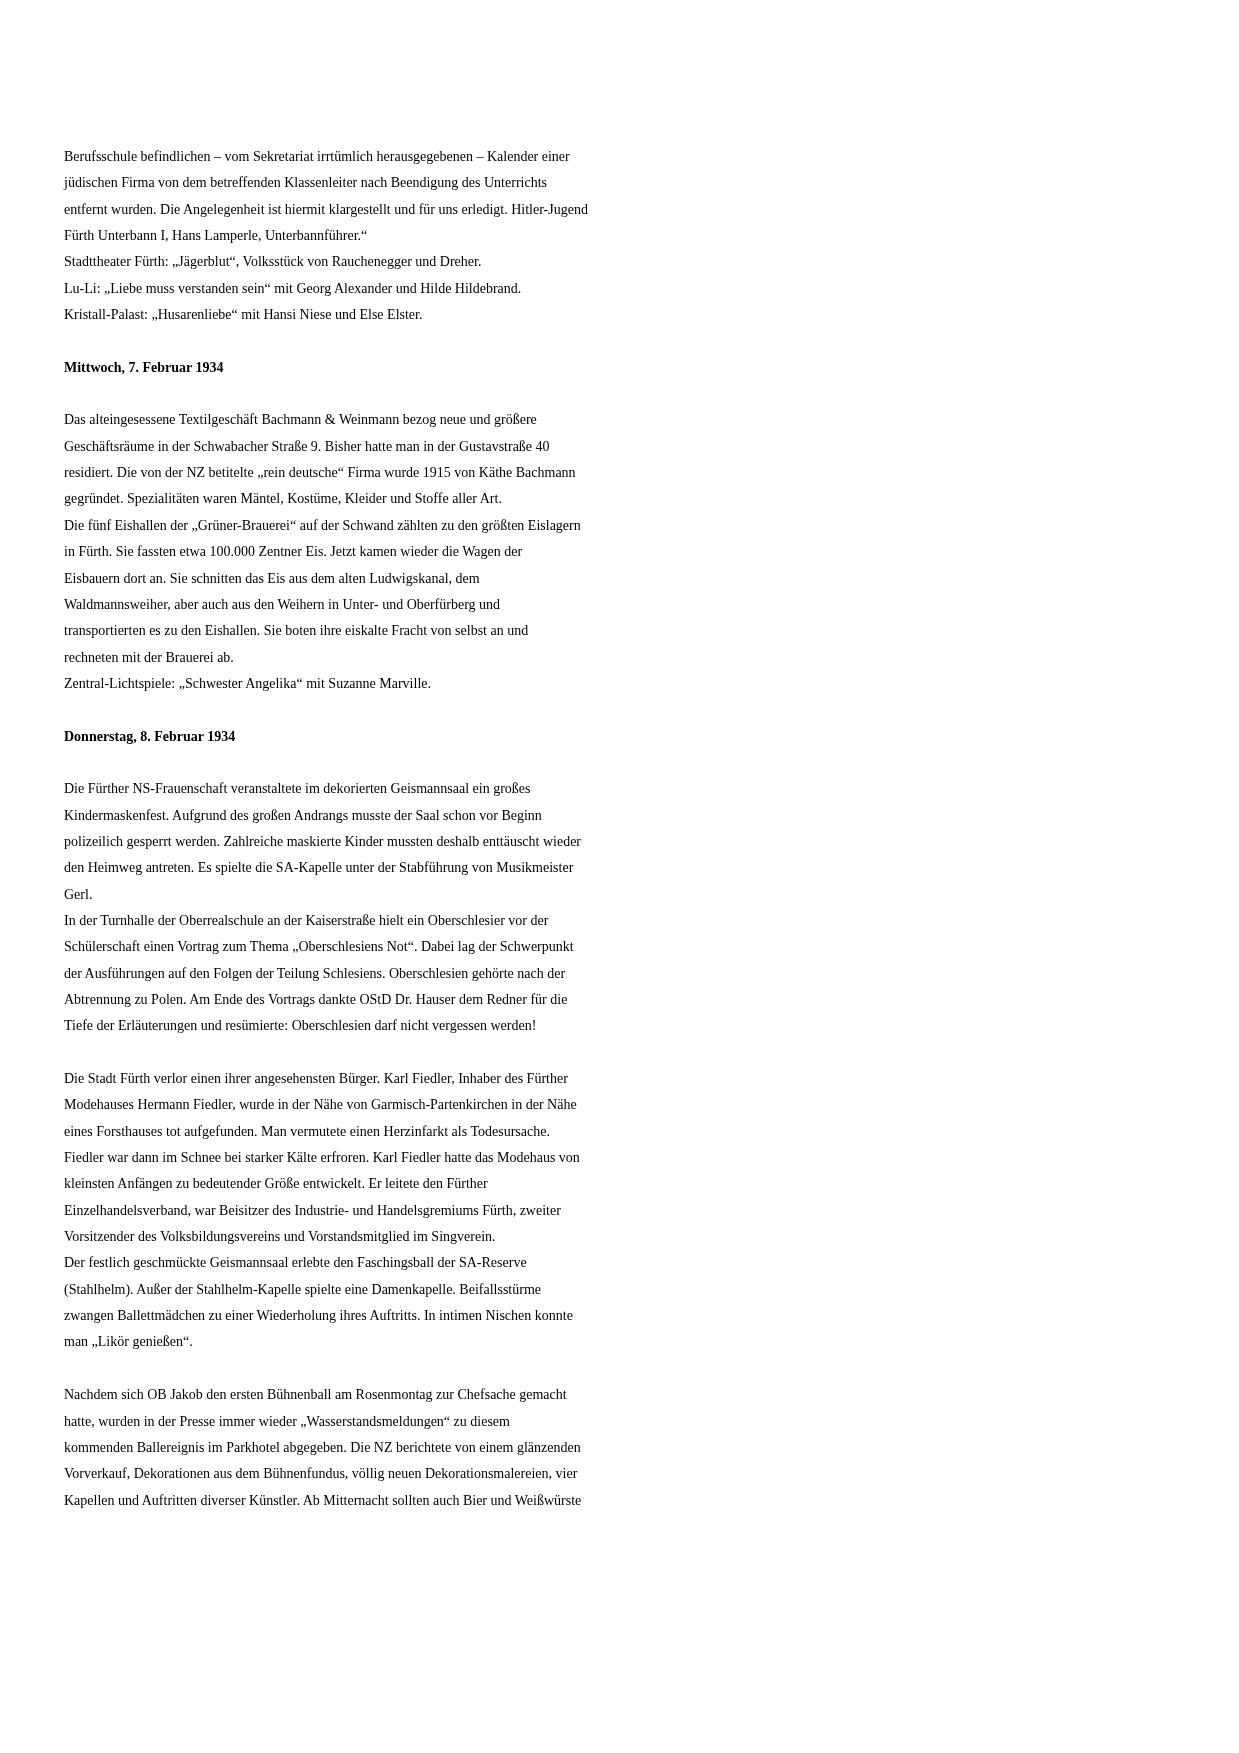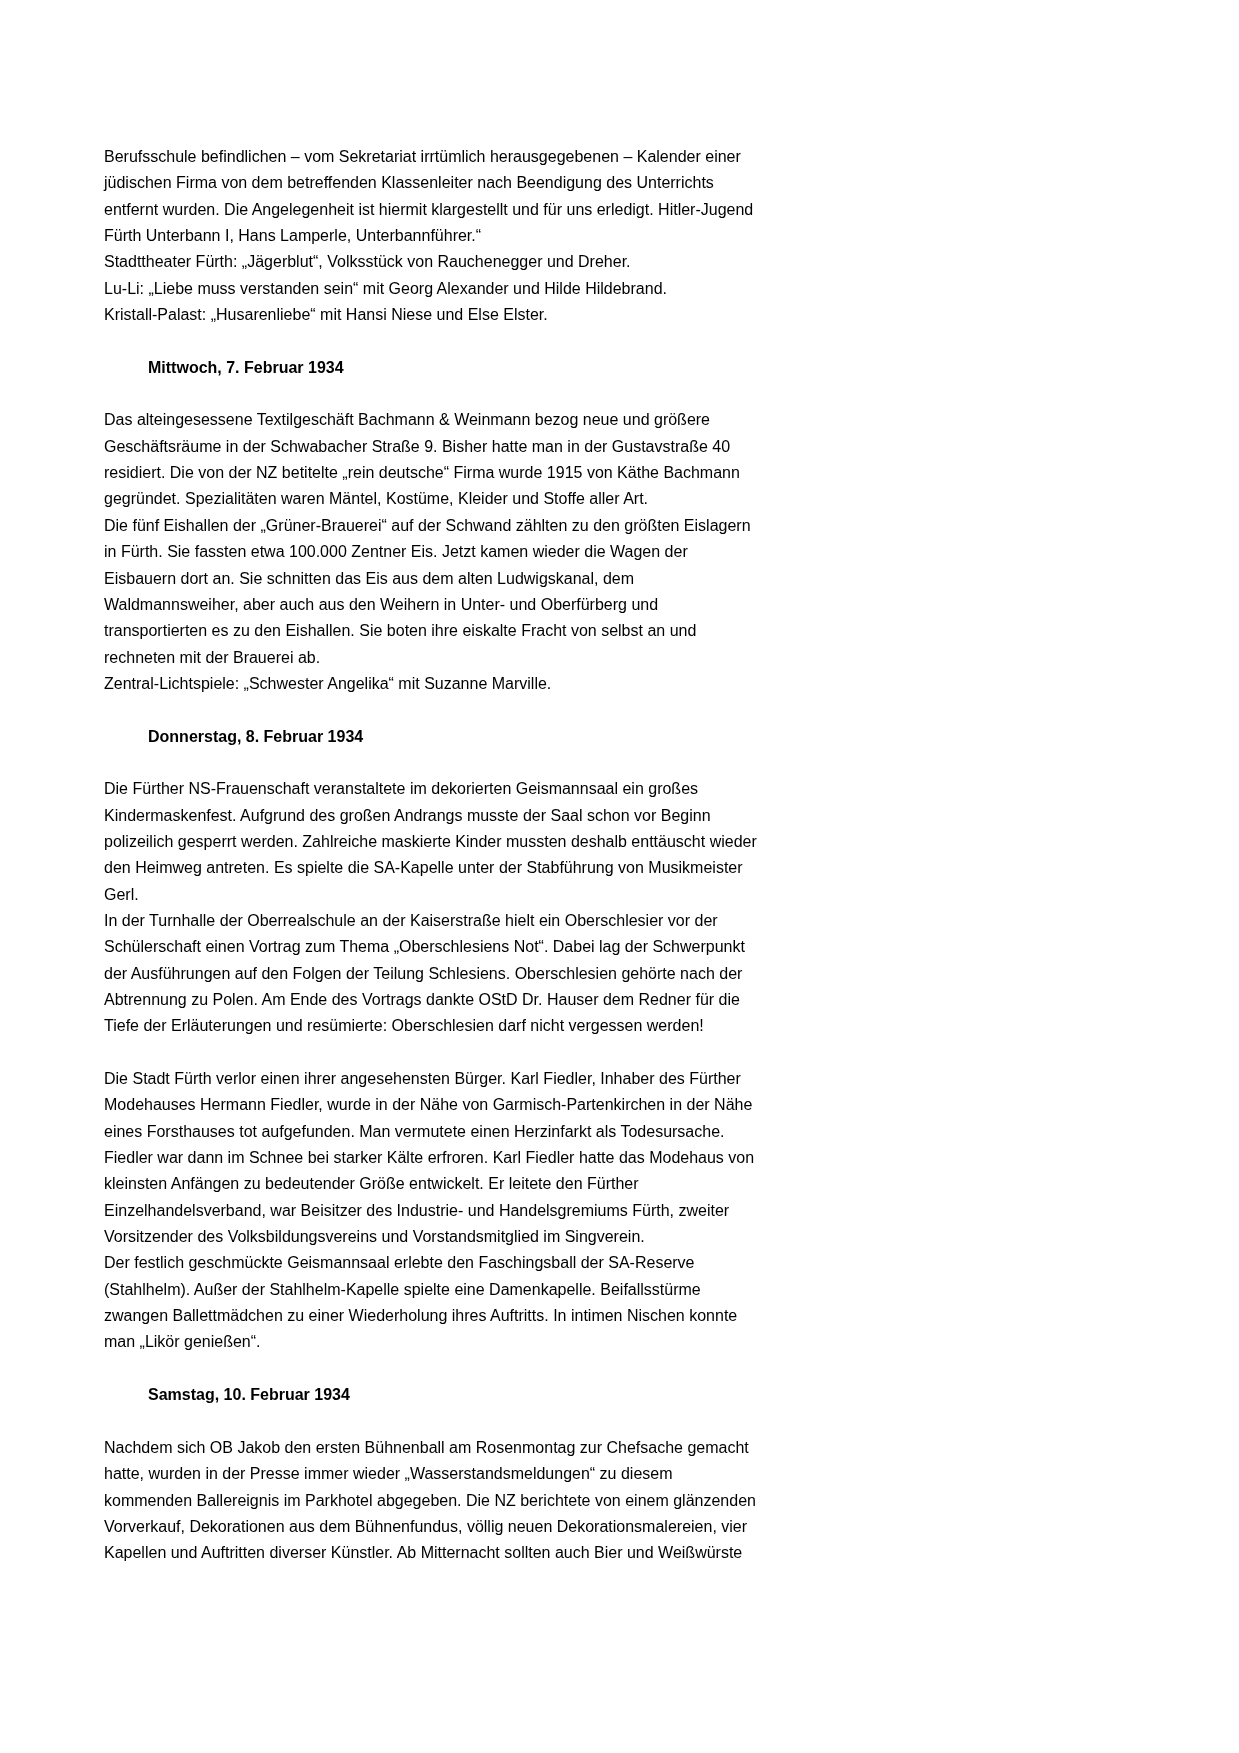--- a/index.html
+++ b/index.html
@@ -7,34 +7,33 @@
     padding: 0;
     background: #ffffff;
   }
   .page {
     position: relative;
     box-sizing: border-box;
     width: 1239px;
     height: 1753px;
     background: #ffffff;
     color: #000000;
-    font-family: Liberation Sans, sans-serif;
-    font-size: 16px;
+    font-family: Liberation Serif, serif;
+    font-size: 14px;
     line-height: 26.35px;
-    padding: 144px 86px 0 104px;
+    padding: 144px 86px 0 64px;
     overflow: hidden;
   }
   .block {
     margin: 0 0 26.35px 0;
     white-space: pre;           
     letter-spacing: 0;
   }
   .heading {
     font-weight: bold;
-    margin-left: 44px;
   }
 </style>
 </head>
 <body>
 
 <div class="page">
   <div class="block">Berufsschule befindlichen – vom Sekretariat irrtümlich herausgegebenen – Kalender einer
 jüdischen Firma von dem betreffenden Klassenleiter nach Beendigung des Unterrichts
 entfernt wurden. Die Angelegenheit ist hiermit klargestellt und für uns erledigt. Hitler-Jugend
 Fürth Unterbann I, Hans Lamperle, Unterbannführer.“
@@ -75,20 +74,19 @@
 eines Forsthauses tot aufgefunden. Man vermutete einen Herzinfarkt als Todesursache.
 Fiedler war dann im Schnee bei starker Kälte erfroren. Karl Fiedler hatte das Modehaus von
 kleinsten Anfängen zu bedeutender Größe entwickelt. Er leitete den Fürther
 Einzelhandelsverband, war Beisitzer des Industrie- und Handelsgremiums Fürth, zweiter
 Vorsitzender des Volksbildungsvereins und Vorstandsmitglied im Singverein.
 Der festlich geschmückte Geismannsaal erlebte den Faschingsball der SA-Reserve
 (Stahlhelm). Außer der Stahlhelm-Kapelle spielte eine Damenkapelle. Beifallsstürme
 zwangen Ballettmädchen zu einer Wiederholung ihres Auftritts. In intimen Nischen konnte
 man „Likör genießen“.</div>
 
-  <div class="block heading">Samstag, 10. Februar 1934</div>
 
   <div class="block">Nachdem sich OB Jakob den ersten Bühnenball am Rosenmontag zur Chefsache gemacht
 hatte, wurden in der Presse immer wieder „Wasserstandsmeldungen“ zu diesem
 kommenden Ballereignis im Parkhotel abgegeben. Die NZ berichtete von einem glänzenden
 Vorverkauf, Dekorationen aus dem Bühnenfundus, völlig neuen Dekorationsmalereien, vier
 Kapellen und Auftritten diverser Künstler. Ab Mitternacht sollten auch Bier und Weißwürste</div>
 </div>
 
 </body></html>

